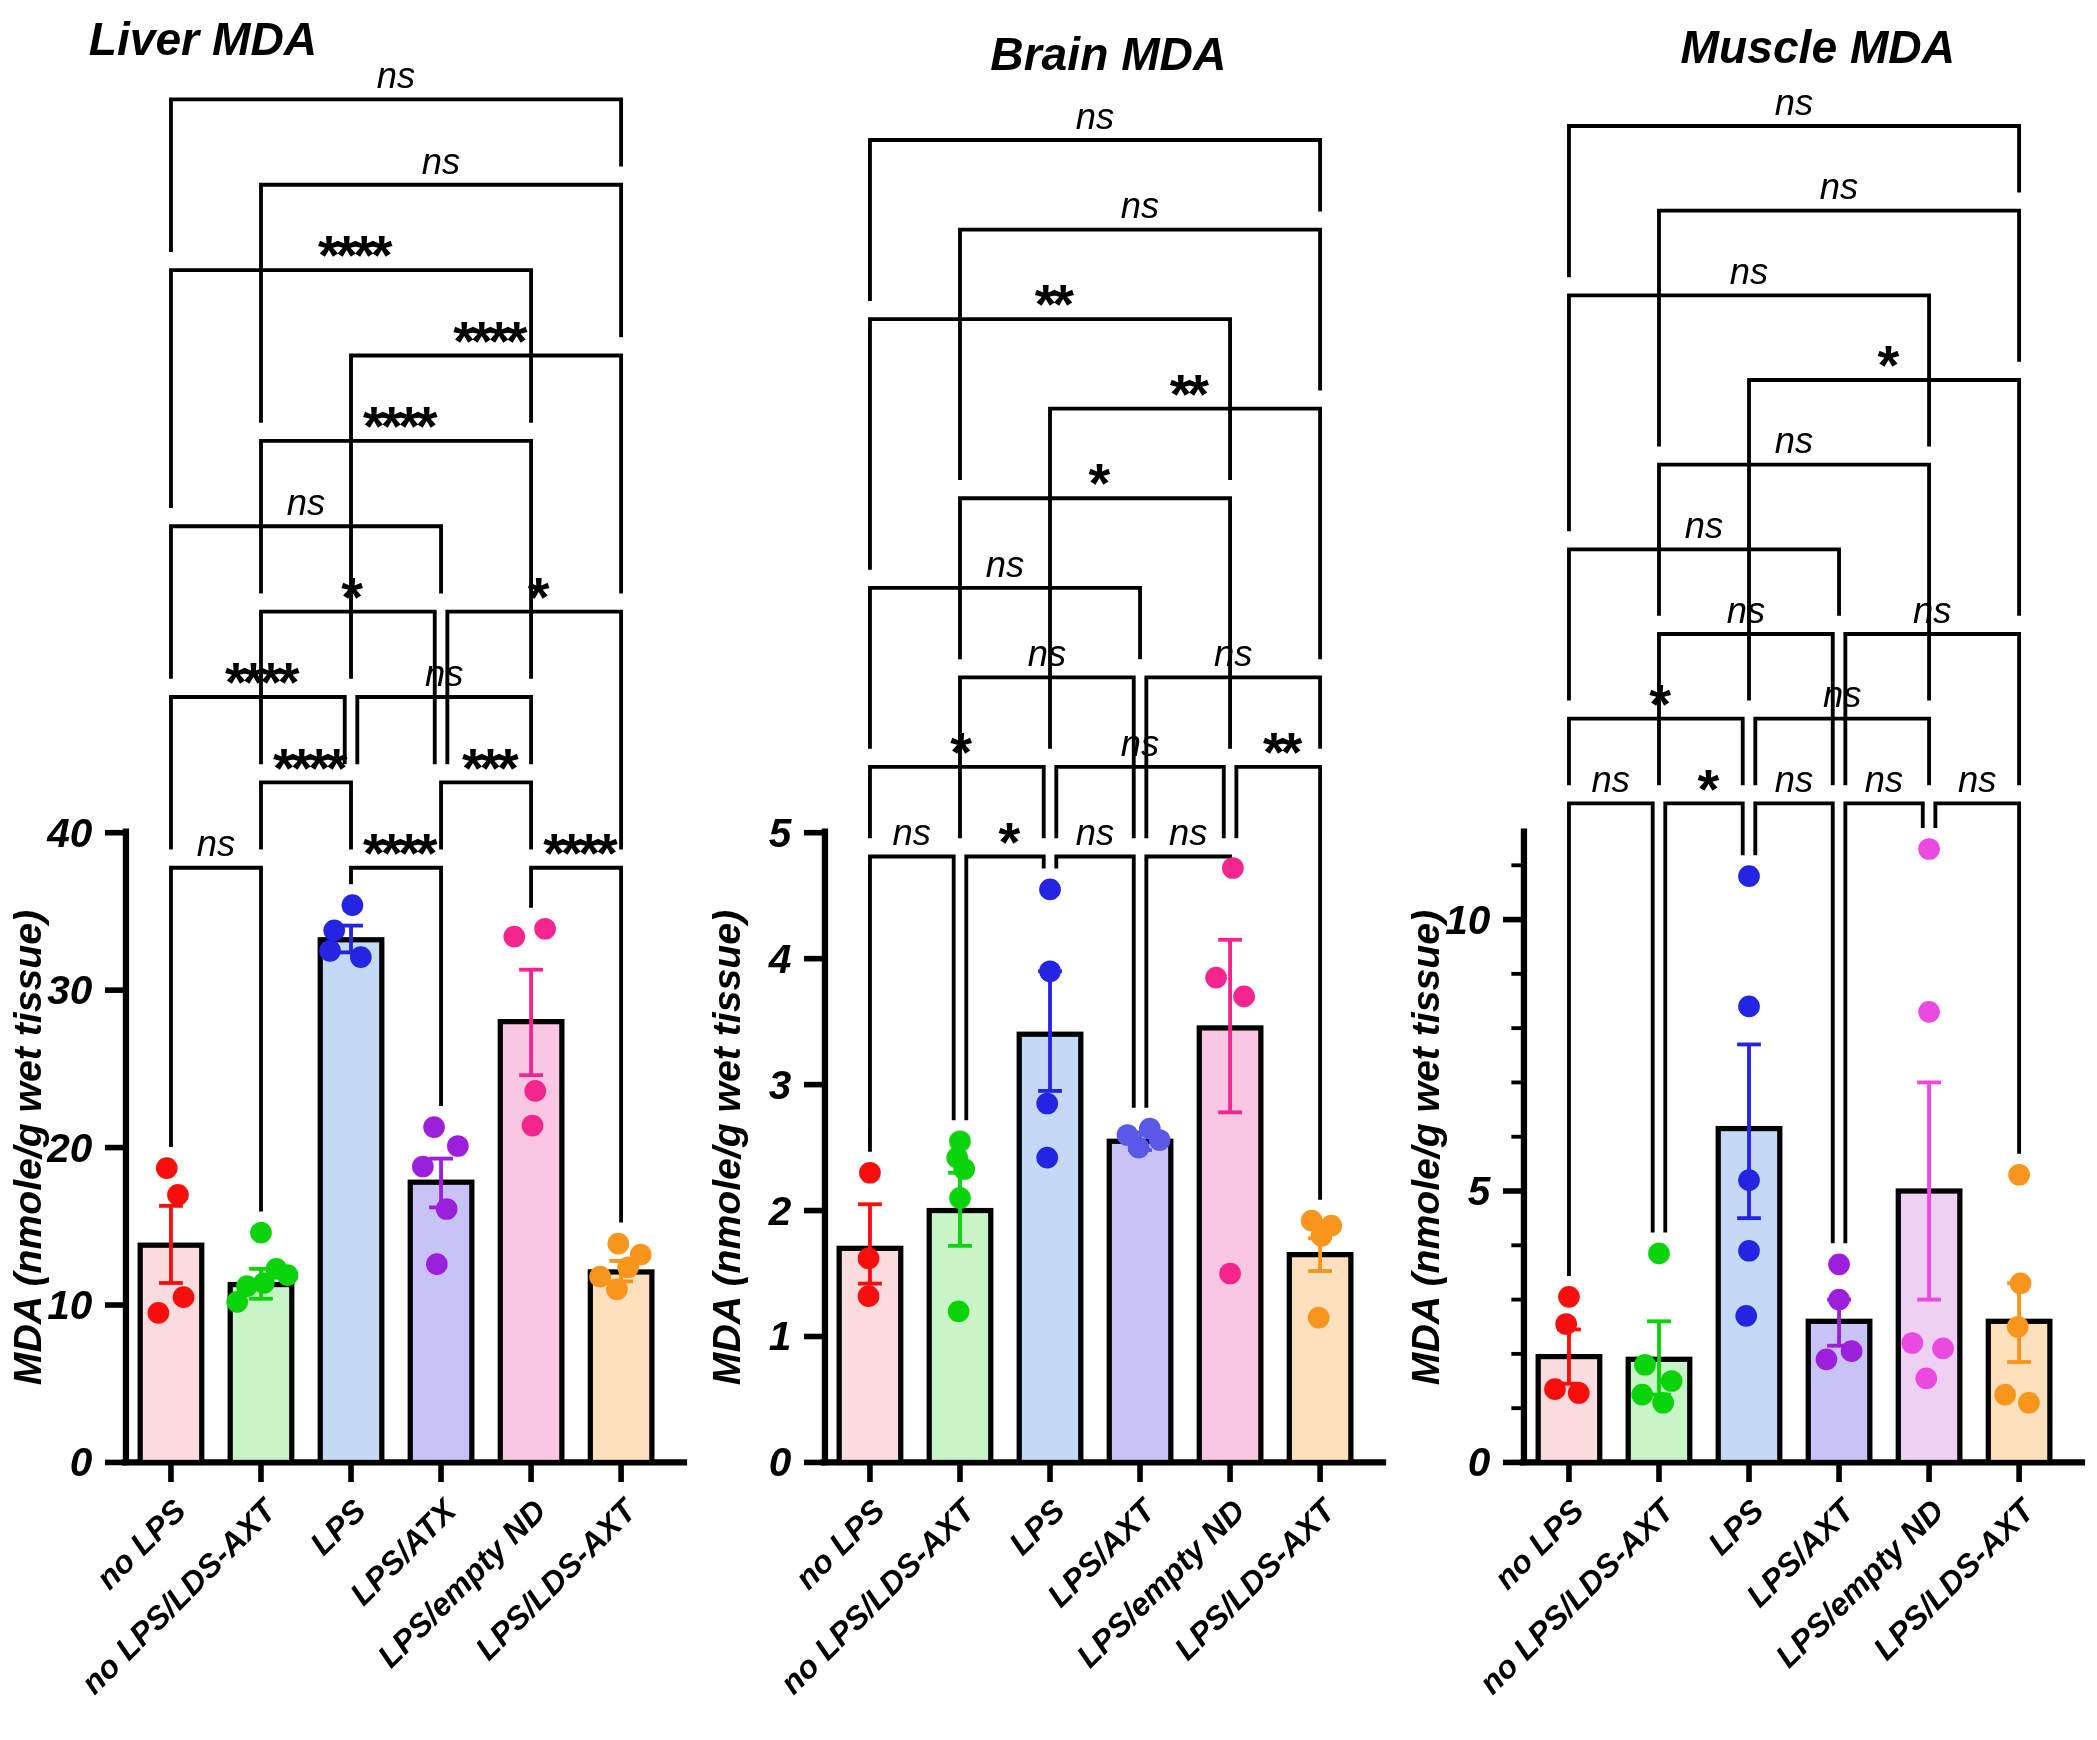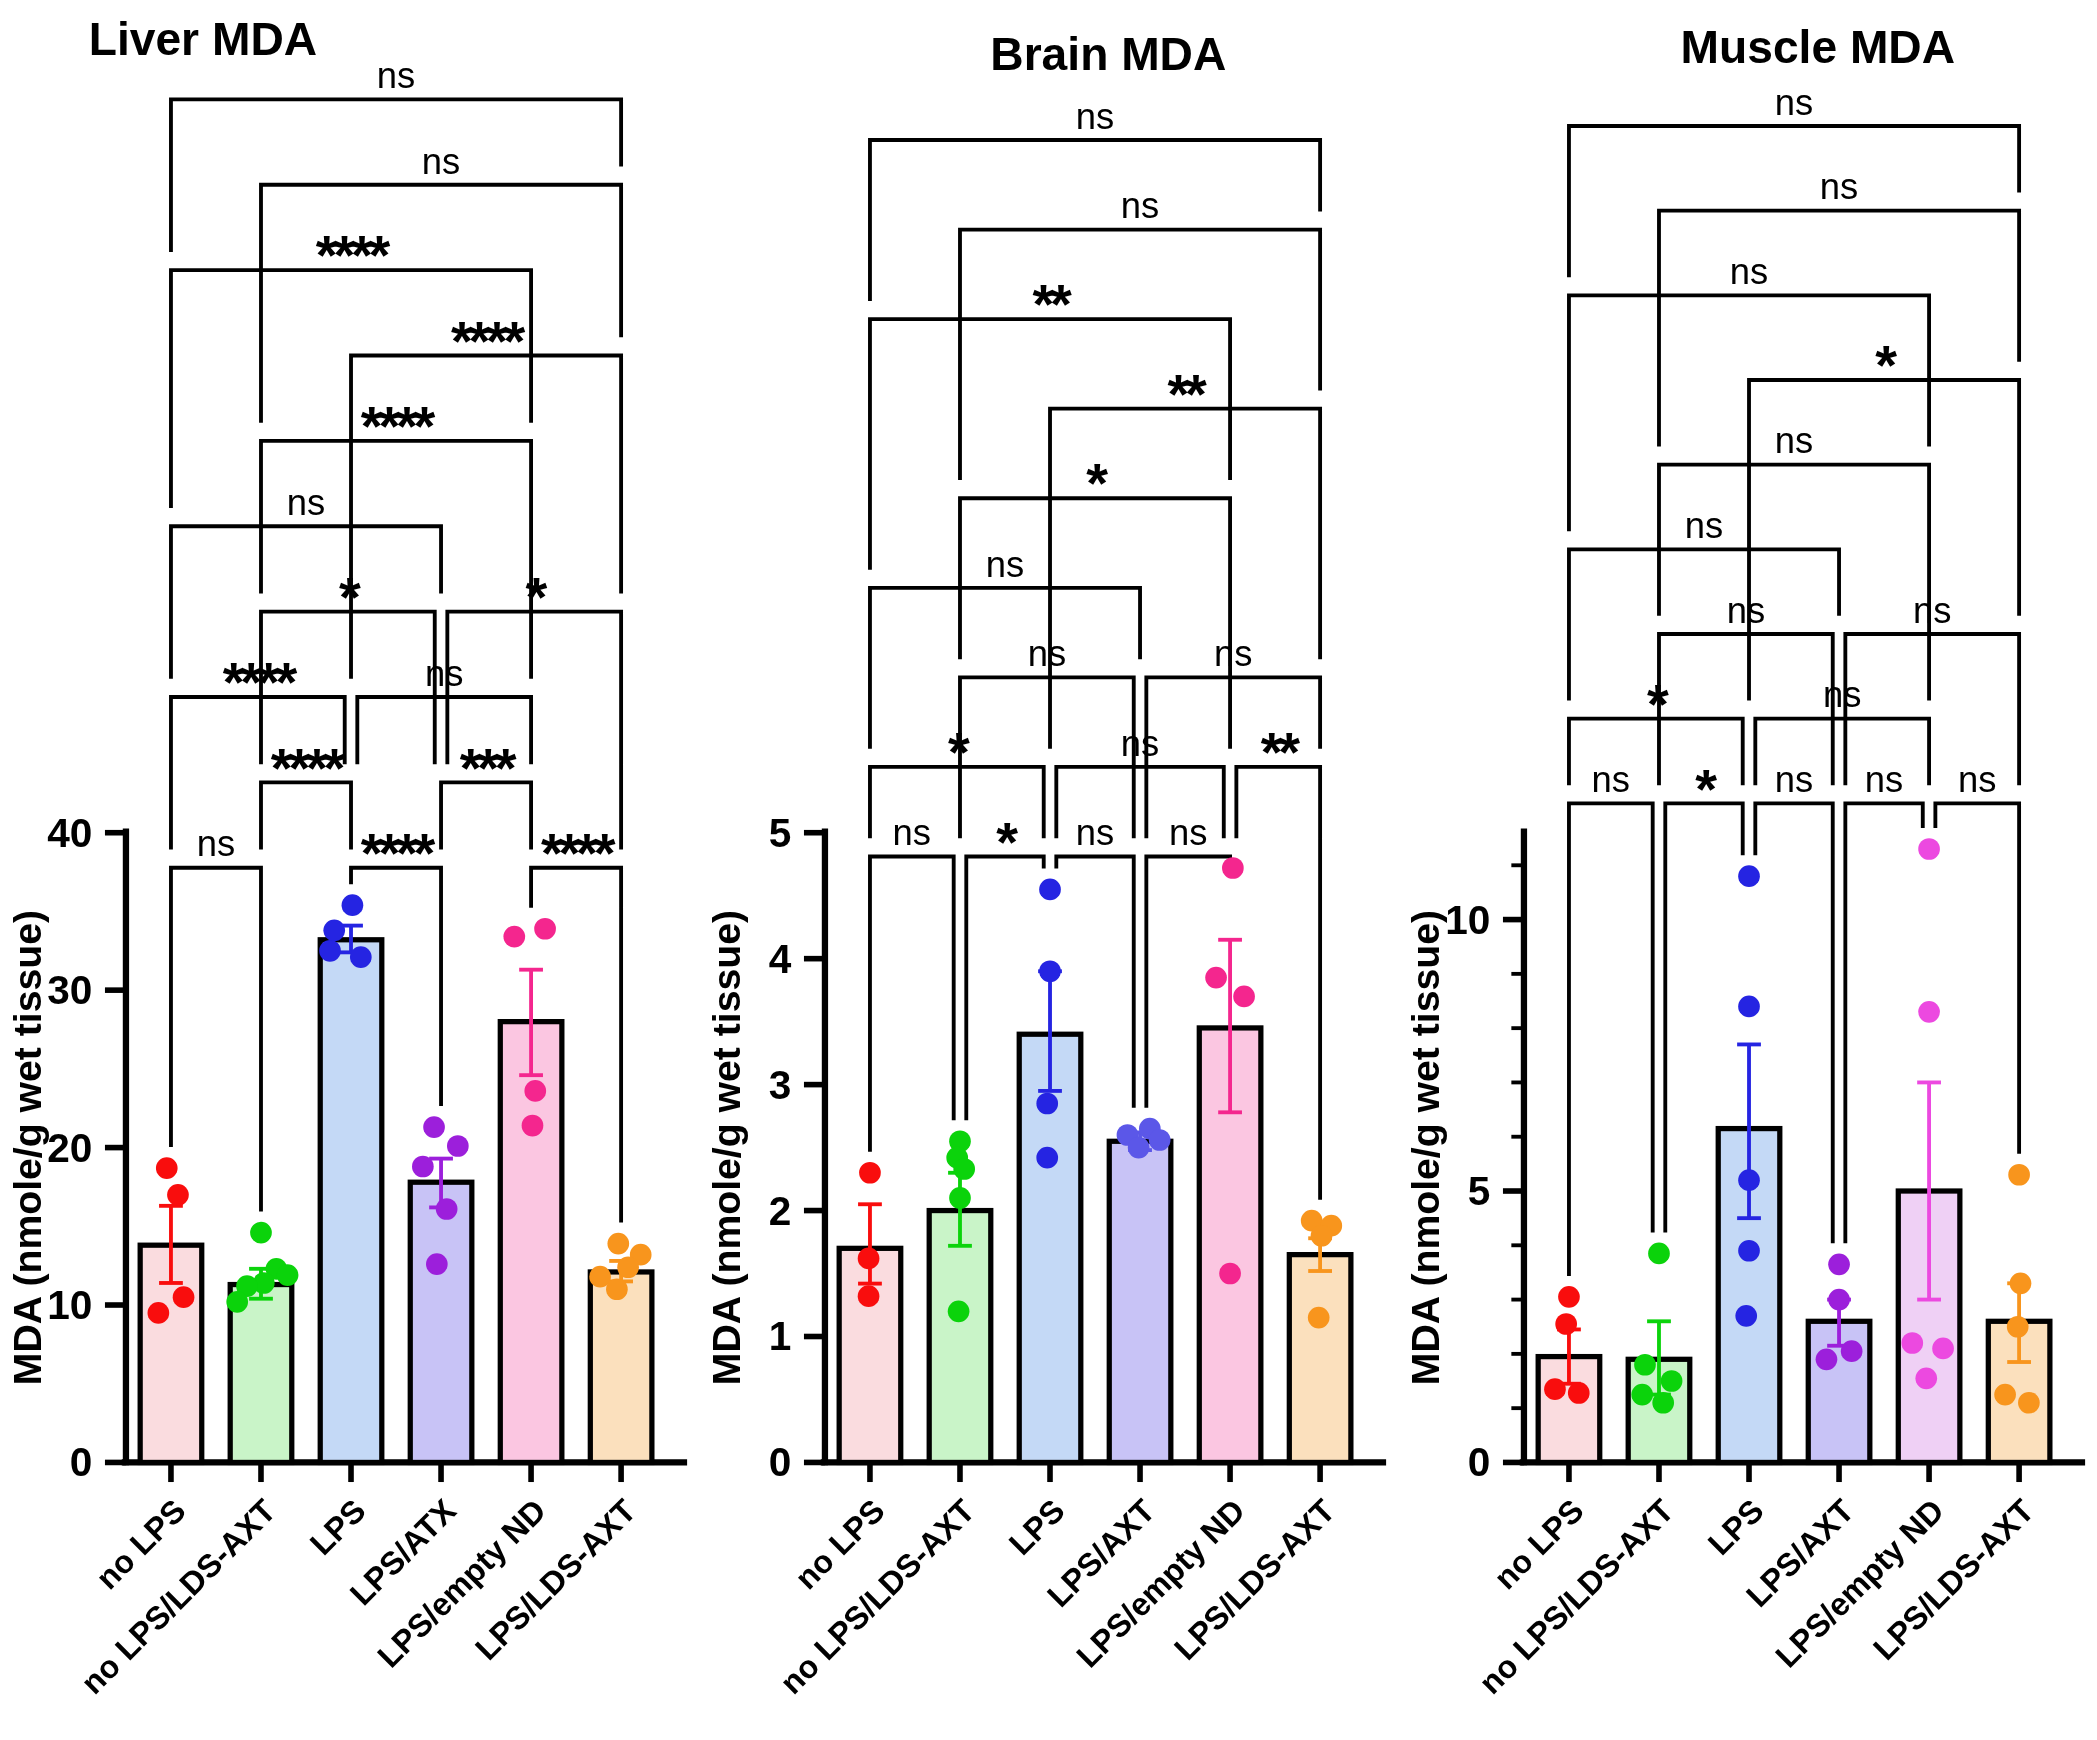--- a/index.html
+++ b/index.html
@@ -1,17 +1,17 @@
 <!DOCTYPE html>
 <html style="font-size:11.2px"><head>
 <meta charset="utf-8">
 <style>
   html,body{margin:0;padding:0;background:#fff;}
   .figure{display:flex;width:2097px;height:1741px;background:#fff;
-          font-family:"Liberation Sans","DejaVu Sans",sans-serif;}
+          font-family:"Liberation Sans","DejaVu Sans",sans-serif;font-style:italic;}
   .panel{width:699px;height:1741px;}
   svg{display:block;overflow:visible;}
   text{fill:#000;}
 </style>
 </head>
 <body>
 
 <div class="figure">
   <div class="panel">
       <svg viewBox="0 0 999 2488" width="699" height="1741">

